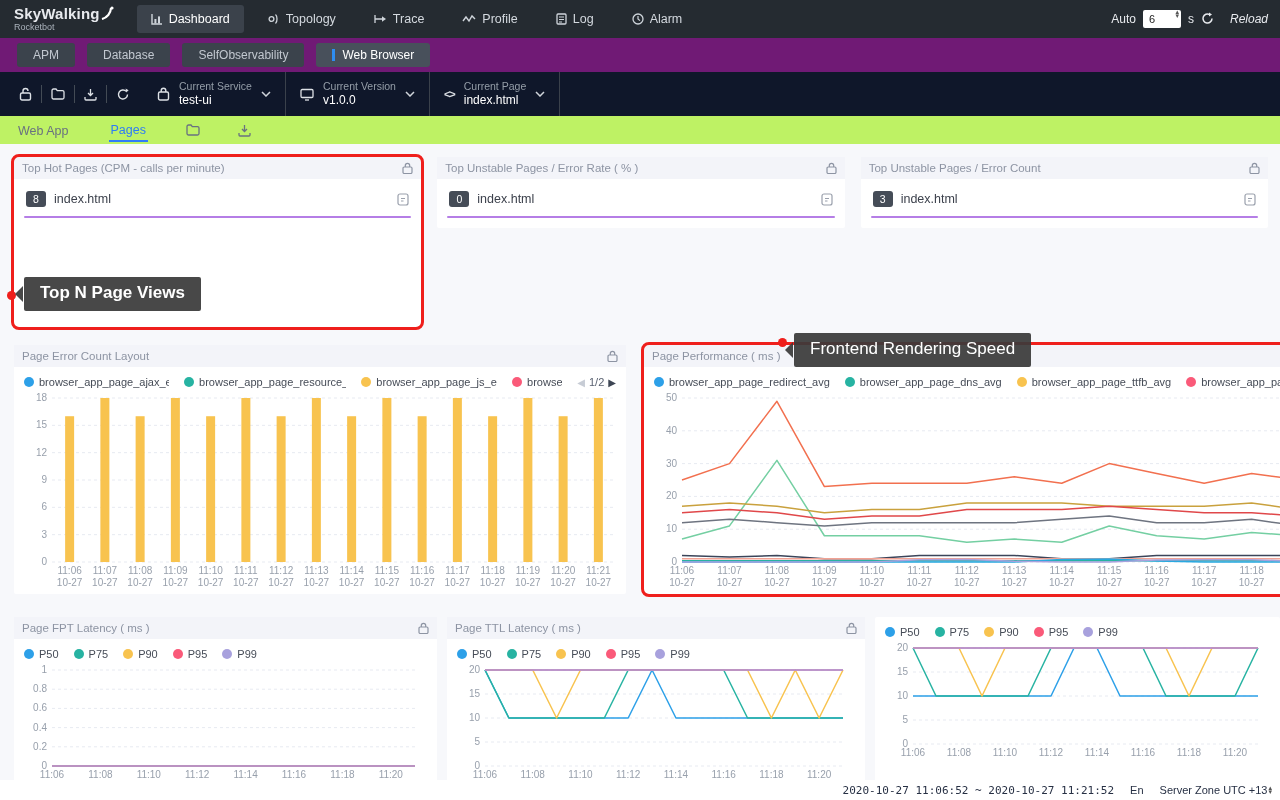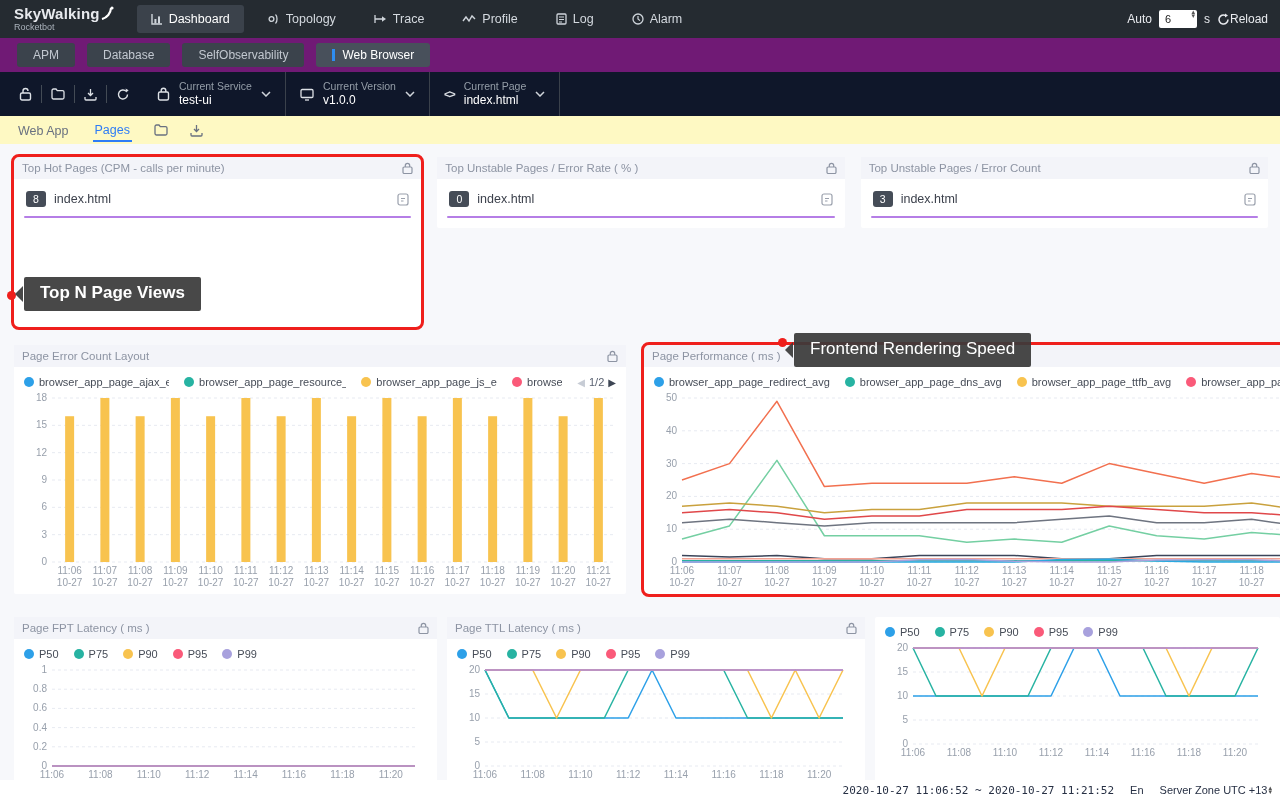--- a/index.html
+++ b/index.html
@@ -16,42 +16,42 @@
   .nav-items { display:flex; align-items:center; height:100%; }
   .nav-item { display:flex; align-items:center; gap:6px; padding:0 14px; height:28px; margin:0 5px;
               font-size:12.5px; color:#d4d9df; border-radius:3px; cursor:pointer; }
   .nav-item.active { background:#3b424b; color:#fff; }
   .nav-item svg { stroke:#cfd5db; }
   .topnav-right { margin-left:auto; display:flex; align-items:center; gap:7px; padding-right:12px; font-size:12px; }
   .auto-input { width:38px; height:18px; background:#fff; border-radius:2px; display:flex; align-items:center;
                 color:#222; font-size:11px; padding-left:6px; position:relative; }
   .spin { position:absolute; right:2px; top:0; display:flex; flex-direction:column; line-height:.55;
           font-size:7px; color:#555; }
-  .reload-btn { display:flex; align-items:center; gap:0; cursor:pointer; }
+  .reload-btn { display:flex; align-items:flex-start; gap:16px; cursor:pointer;font-style:italic; }
 
   
   .subnav { height:34px; background:#701a75; display:flex; align-items:center; gap:12px; padding:0 17px; }
   .subnav-btn { background:#3b434c; color:#c2c8d0; font-size:12px; padding:5px 16px; border-radius:3px; cursor:pointer; }
   .subnav-btn.active { background:#48505b; color:#fff; display:flex; align-items:center; gap:7px; }
   .subnav-bar { width:3px; height:12px; background:#2e8df0; display:inline-block; }
 
   
   .toolbar { height:44px; background:#0f172a; display:flex; align-items:stretch; color:#dde1e6; }
   .tool-icons { display:flex; align-items:center; padding:0 4px 0 10px; }
   .tool-btn { padding:0 9px; display:flex; align-items:center; cursor:pointer; }
   .tool-sep { width:1px; height:18px; background:#434b55; }
   .selector { display:flex; align-items:center; gap:9px; padding:0 14px; border-right:1px solid #3a414b; cursor:pointer; }
   .selector:first-of-type { border-left:1px solid #3a414b; }
   .sel-text { display:flex; flex-direction:column; line-height:1.25; }
   .sel-label { font-size:10.5px; color:#959ea8; }
   .sel-value { font-size:12px; color:#fff; }
   .code-icon { font-size:11px; font-weight:bold; color:#dde1e6; letter-spacing:-1px; }
 
   
-  .tabrow { height:28px; background:#fef9c3; display:flex; align-items:center; gap:22px; padding:4px 16px;
+  .tabrow { height:28px; background:#bef264; display:flex; align-items:center; gap:38px; padding:4px 16px;
             font-size:12.5px; color:#697180; }
   .tab { cursor:pointer; padding:5px 2px 3px; }
   .tab.active { color:#2e7cf6; border-bottom:2px solid #2e7cf6; }
   .tabrow svg { stroke:#697180; }
   .tab-tool { cursor:pointer; display:flex; }
 
   
   .main { padding:13px 12px 0 14px; }
   .row1 { display:grid; grid-template-columns:repeat(3,1fr); gap:16px; align-items:start; }
   .row2 { display:grid; grid-template-columns:612px 1fr; gap:18px; margin-top:18px; }

